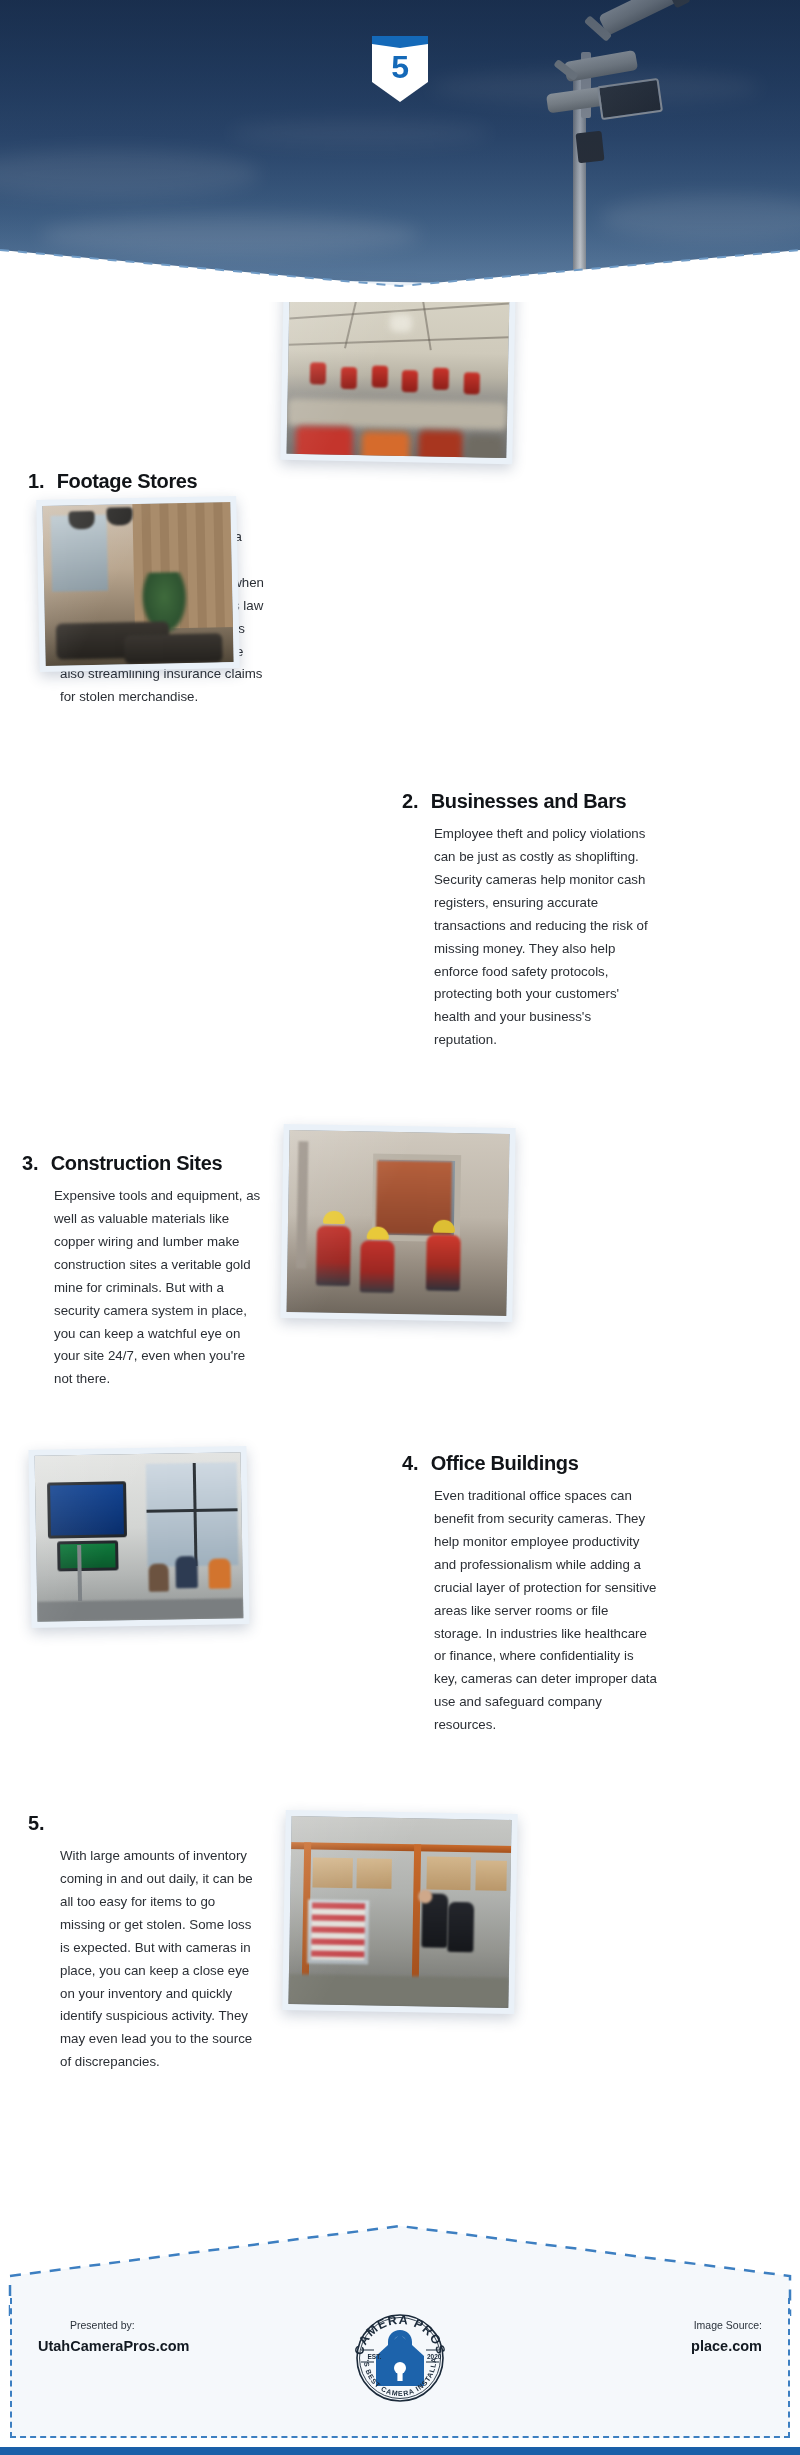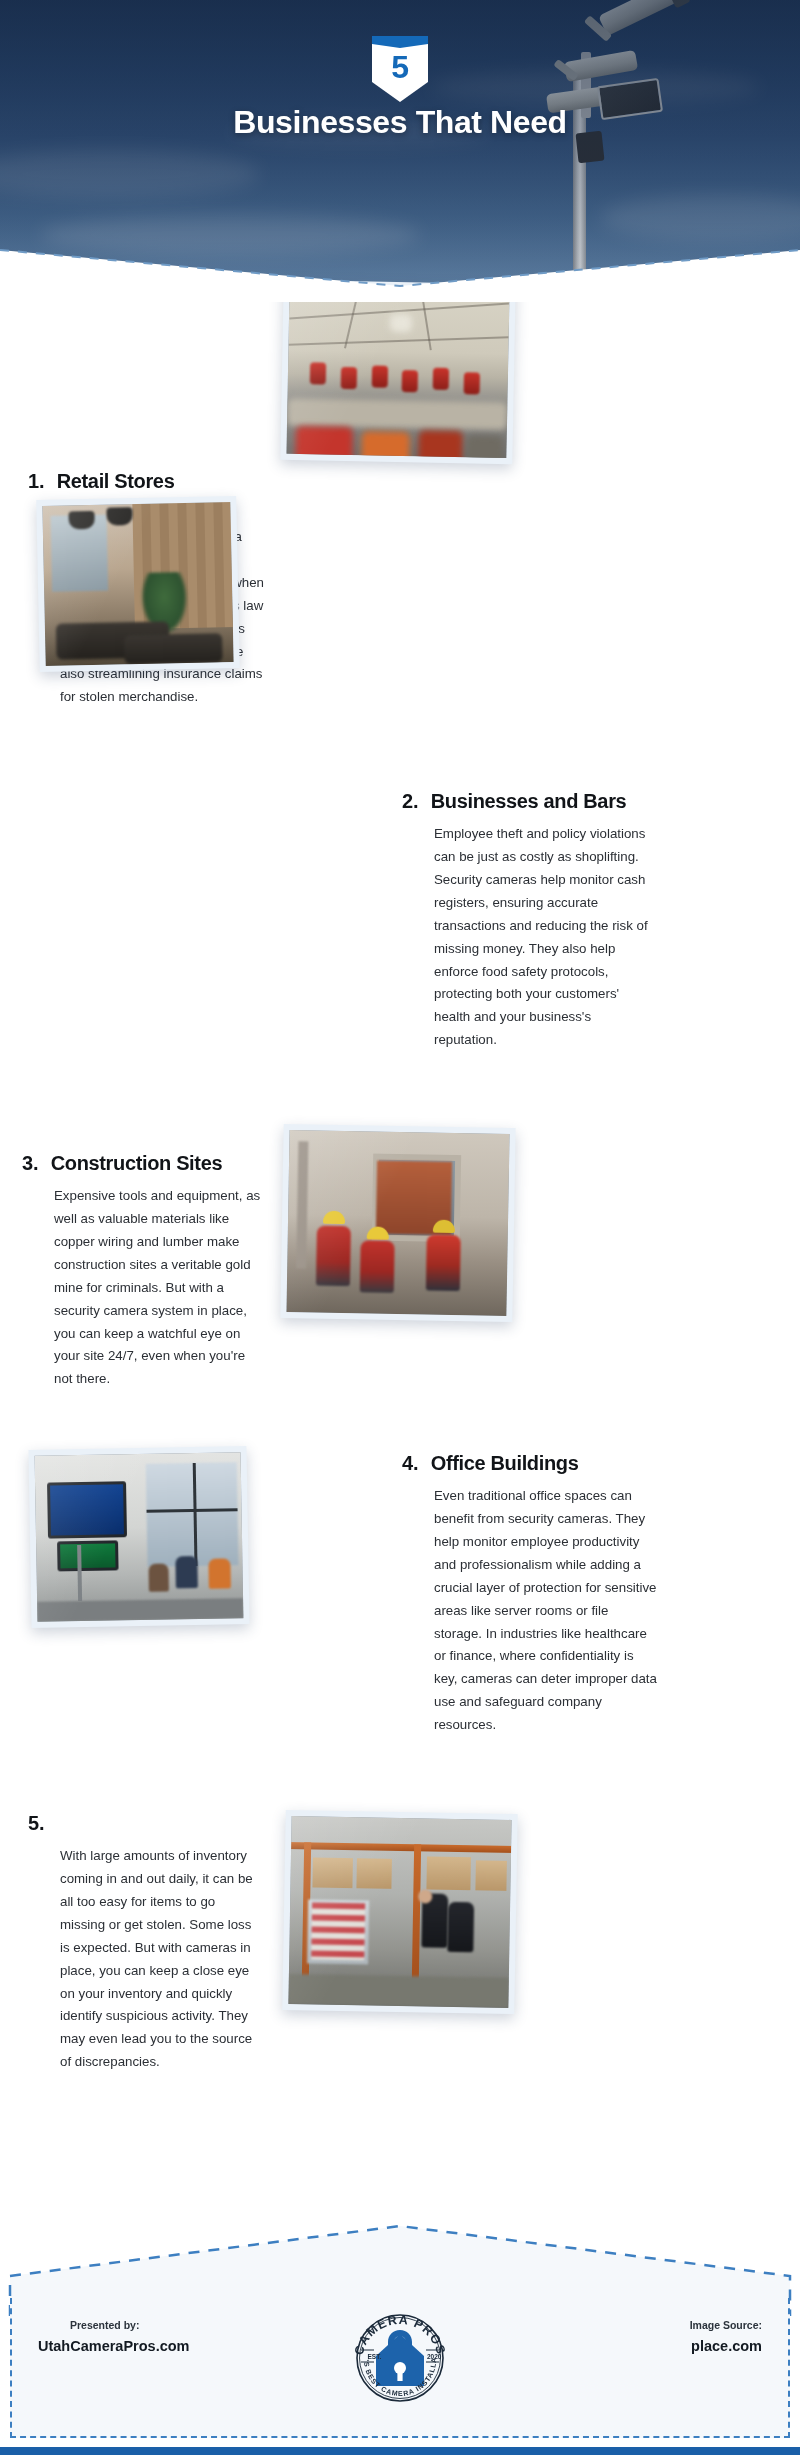--- a/index.html
+++ b/index.html
@@ -225,21 +225,21 @@
   }
   .footer-left {
     position: absolute; left: 38px; top: 2318px;
     color: #1d2630;
   }
   .footer-right {
     position: absolute; right: 38px; top: 2318px;
     color: #1d2630;
     text-align: right;
   }
-  .f-small { font-size: 10.5px; font-weight: 700; line-height: 1.5; color:#2b333c;
+  .f-small { font-size: 10.5px; font-weight: 400; line-height: 1.5; color:#2b333c;
              font-family: "Liberation Sans", sans-serif; padding-left: 32px; }
   .f-big { font-size: 14.5px; font-weight: 600; line-height: 1.5; color:#131a22; margin-top:2px;
            font-family: "Liberation Sans", sans-serif; }
 
   .logo {
     position: absolute; left: 50%; top: 2306px;
     transform: translateX(-50%);
     width: 104px; height: 104px;
   }
   .logo svg { display:block; }
@@ -274,37 +274,36 @@
 
     <div class="shield">
       <svg viewBox="0 0 56 66" xmlns="http://www.w3.org/2000/svg">
         <path d="M0 0 H56 V46 L28 66 L0 46 Z" fill="#ffffff"></path>
         <path d="M0 0 H56 V8 L28 12 L0 8 Z" fill="#1469b8"></path>
       </svg>
       <div class="shield-num">5</div>
     </div>
 
     <div class="header-title">
-      <div>Businesses That Need</div>
     </div>
   </div>
 
   <div class="header-notch">
     <svg width="800" height="70" viewBox="0 0 800 70" xmlns="http://www.w3.org/2000/svg">
       <path d="M0 18 L400 54 L800 18 L800 70 L0 70 Z" fill="#ffffff"></path>
       <path d="M0 18 L400 54 L800 18" fill="none" stroke="#6f9bc6" stroke-width="2" stroke-dasharray="9 9" stroke-linecap="butt"></path>
     </svg>
   </div>
 
   <div class="section" style="top:0;">
 
     <div class="txt-col" style="left:28px; top:470px; width:236px;">
       <div class="head-row">
         <span class="sec-num">1.</span>
-        <span class="sec-title">Retail Stores</span>
+        <span class="sec-title">Footage Stores</span>
       </div>
       <div class="sec-body">Retail shoplifting is a constant concern, but a security camera system can deter thieves and provide clear video evidence when incidents occur. Footage helps law enforcement catch perpetrators and recover stolen goods while also streamlining insurance claims for stolen merchandise.</div>
     </div>
 
     <div class="photo" style="left:282px; top:282px; width:232px; height:180px; transform: rotate(1.1deg);">
       <div class="photo-inner">
         <div class="scene s1">
           <div class="ceil-line" style="left:0; top:22px; width:100%; transform:rotate(-5deg);"></div>
           <div class="ceil-line" style="left:0; top:52px; width:100%; transform:rotate(-3deg);"></div>
           <div class="ceil-line" style="left:28%; top:0; width:2px; height:62px; transform:rotate(12deg);"></div>

